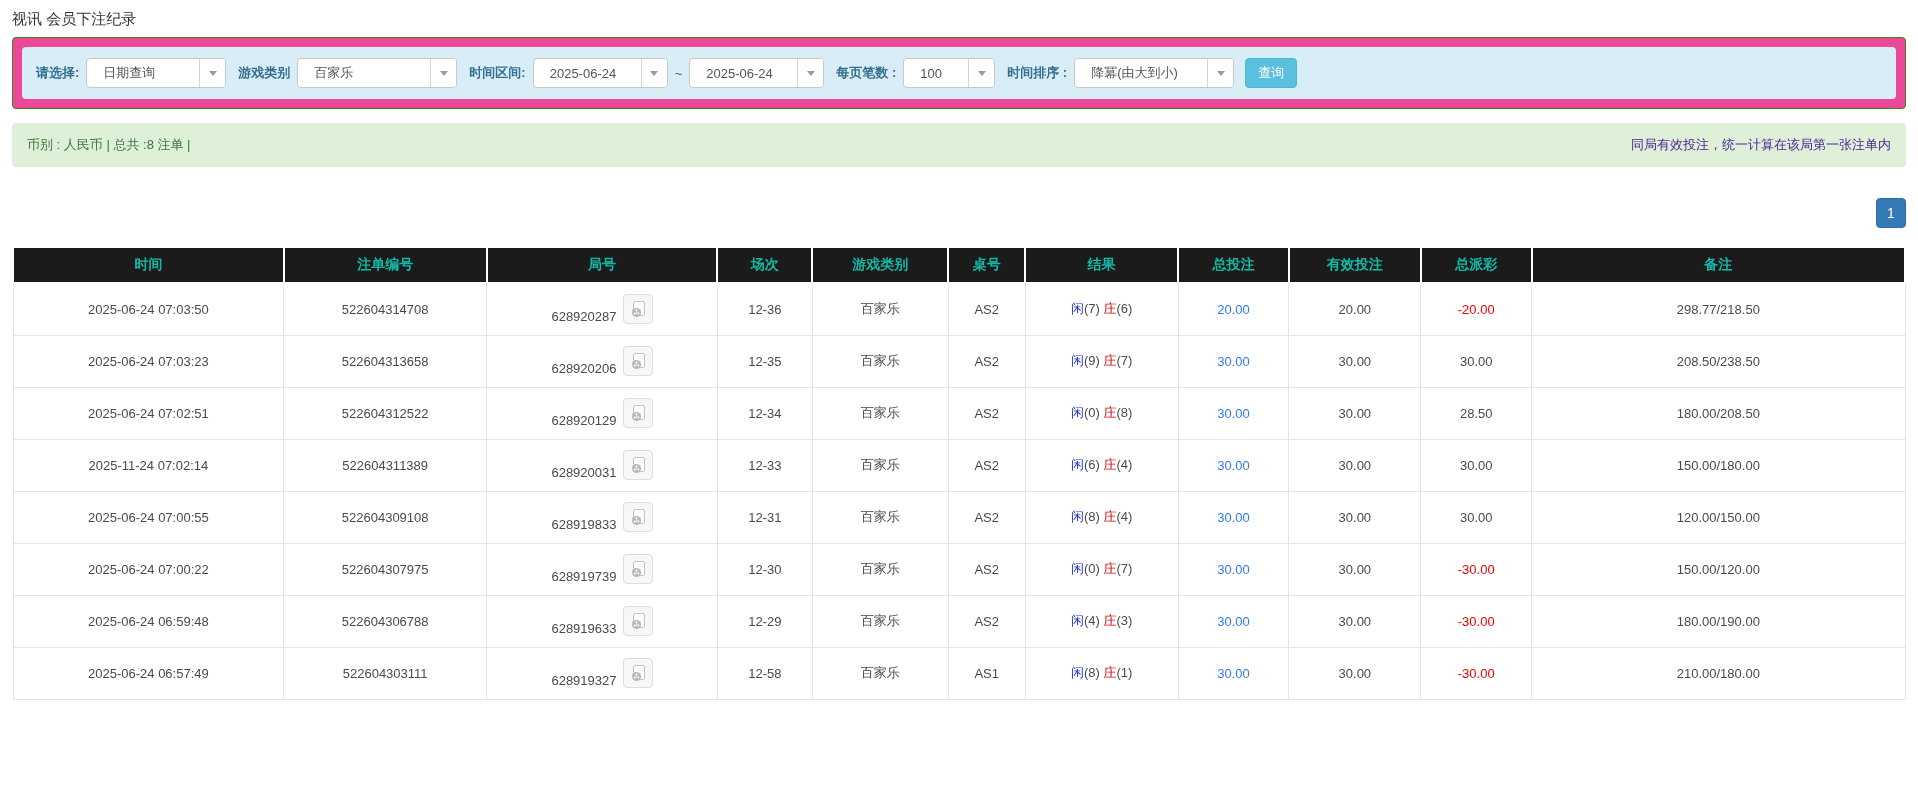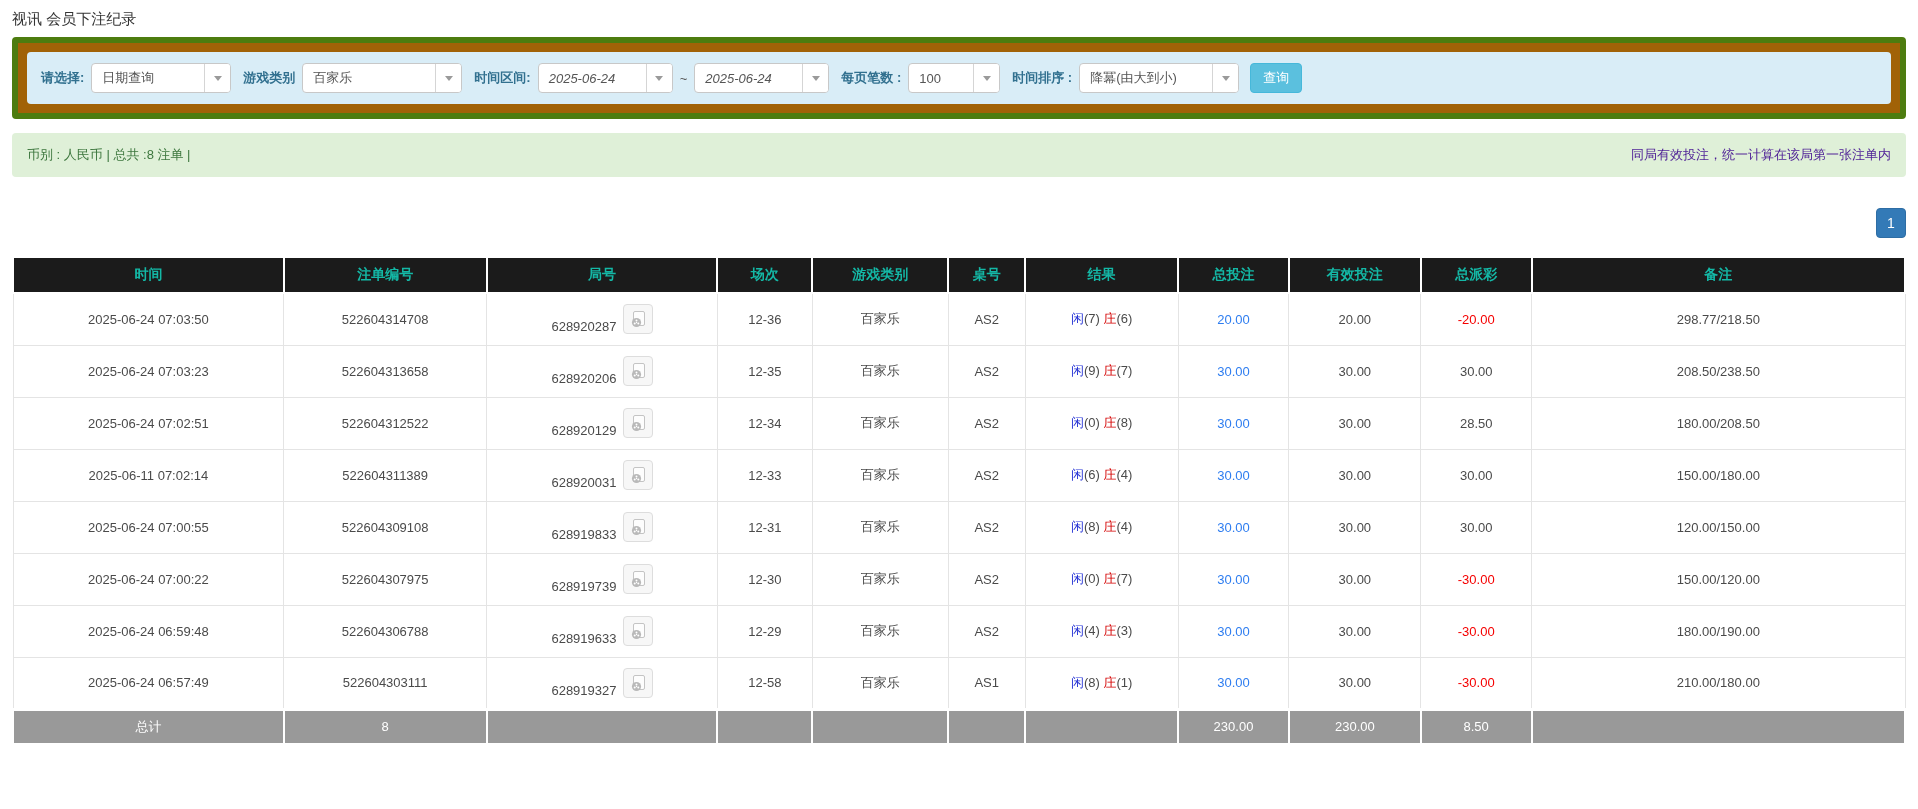--- a/index.html
+++ b/index.html
@@ -2,29 +2,29 @@
 <html><head>
 <meta charset="utf-8">
 <style>
   * { box-sizing: border-box; margin: 0; padding: 0; }
   html, body { width: 1918px; background: #fff; font-family: "Liberation Sans", "DejaVu Sans", sans-serif; }
   body { height: 809px; overflow: hidden; color: #444; }
 
   .page-title { font-size: 15px; font-weight: 500; color: #333; margin: 10px 12px 8px; }
 
   
-  .panel { margin: 8px 12px; border: 6px solid #4d7c0f; border-radius: 4px; padding: 9px; background: #a16207; }
+  .panel { margin: 8px 12px; border: 1px solid #4d7c0f; border-radius: 4px; padding: 9px; background: #ec4899; }
   .filter-bar { background: #d9edf7; border-radius: 4px; padding: 11px 12px; display: flex; align-items: center; gap: 7px; }
   .flabel { font-size: 13px; font-weight: bold; color: #31708f; white-space: nowrap; margin-left: 5px; }
   .flabel:first-child { margin-left: 2px; }
   .combo { display: flex; align-items: stretch; background: #fff; border: 1px solid #c8c8c8; border-radius: 4px; height: 30px; overflow: hidden; }
-  .combo-text { flex: 1; font-size: 13px; color: #555; display: flex; align-items: center; padding: 0 10px; white-space: nowrap; }
+  .combo-text { flex: 1; font-size: 13px; color: #555; display: flex; align-items: center; padding: 0 16px; white-space: nowrap; }
   .combo-arrow { width: 26px; border-left: 1px solid #d5d5d5; display: flex; align-items: center; justify-content: center; background: #fff; }
   .combo-arrow .tri { width: 0; height: 0; border-left: 4px solid transparent; border-right: 4px solid transparent; border-top: 5px solid #9a9a9a; }
-  .w140 { width: 140px; } .w160 { width: 160px; } .w135 { width: 135px; font-style: italic; } .w90 { width: 92px; }
+  .w140 { width: 140px; } .w160 { width: 160px; } .w135 { width: 135px; } .w90 { width: 92px; }
   .tilde { color: #555; font-size: 13px; }
   .btn-search { background: #5bc0de; border: 1px solid #46b8da; color: #fff; font-size: 13px; border-radius: 4px; height: 30px; padding: 0 12px; cursor: pointer; margin-left: 4px; }
 
   
   .summary-bar { margin: 14px 12px 0; background: #dff0d8; border-radius: 4px; padding: 13px 15px; display: flex; justify-content: space-between; align-items: center; font-size: 13px; }
   .summary-left { color: #3c763d; }
   .summary-right { color: #4c1d95; font-family: Liberation Serif, serif; }
 
   
   .pagination-row { margin: 31px 12px 18px; display: flex; justify-content: flex-end; }
@@ -230,21 +230,21 @@
           <span class="res-player">闲</span><span>(0)</span>
           <span class="res-banker">庄</span><span>(8)</span>
         </td>
         <td><span class="bet-link">30.00</span></td>
         <td>30.00</td>
         <td>28.50</td>
         <td>180.00/208.50</td>
       </tr>
 
       <tr>
-        <td>2025-06-11 07:02:14</td>
+        <td>2025-11-24 07:02:14</td>
         <td>522604311389</td>
         <td>
           <span class="round-cell">
             <span>628920031</span>
             <button class="video-btn">
               <svg width="18" height="18" viewBox="0 0 18 18">
                 <rect x="4.5" y="1.5" width="11" height="14" rx="1.5" fill="#fdfdfd" stroke="#c4c4c4"></rect>
                 <circle cx="7.5" cy="12.5" r="4.6" fill="#b9b9b9"></circle>
                 <circle cx="7.5" cy="10.6" r="1" fill="#fff"></circle>
                 <circle cx="5.7" cy="13.4" r="1" fill="#fff"></circle>
@@ -388,28 +388,15 @@
         <td><span class="bet-link">30.00</span></td>
         <td>30.00</td>
         <td class="neg">-30.00</td>
         <td>210.00/180.00</td>
       </tr>
 
   </tbody>
   <tfoot>
 
 
-      <tr>
-        <td>总计</td>
-        <td>8</td>
-        <td></td>
-        <td></td>
-        <td></td>
-        <td></td>
-        <td></td>
-        <td>230.00</td>
-        <td>230.00</td>
-        <td>8.50</td>
-        <td></td>
-      </tr>
 
   </tfoot>
 </table>
 
 </body></html>

